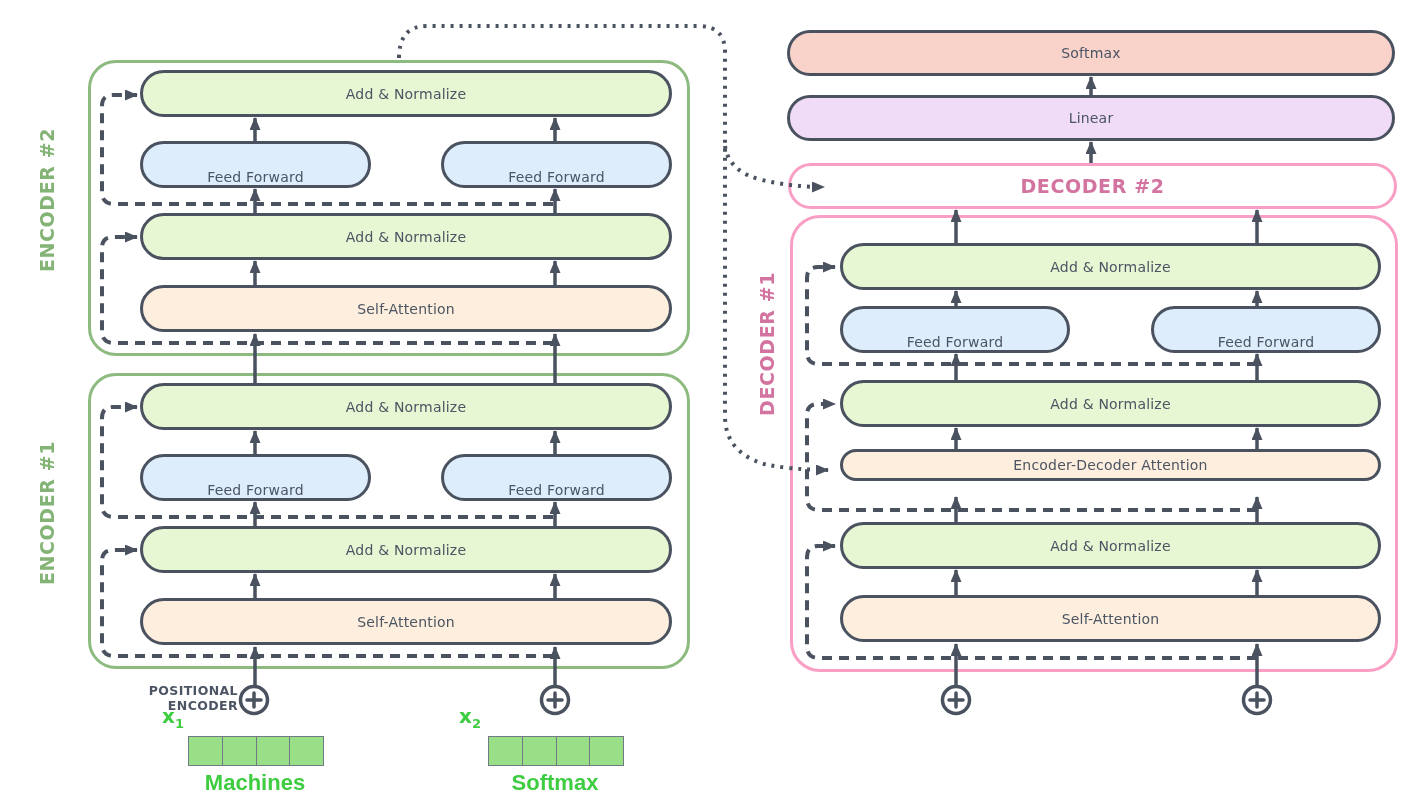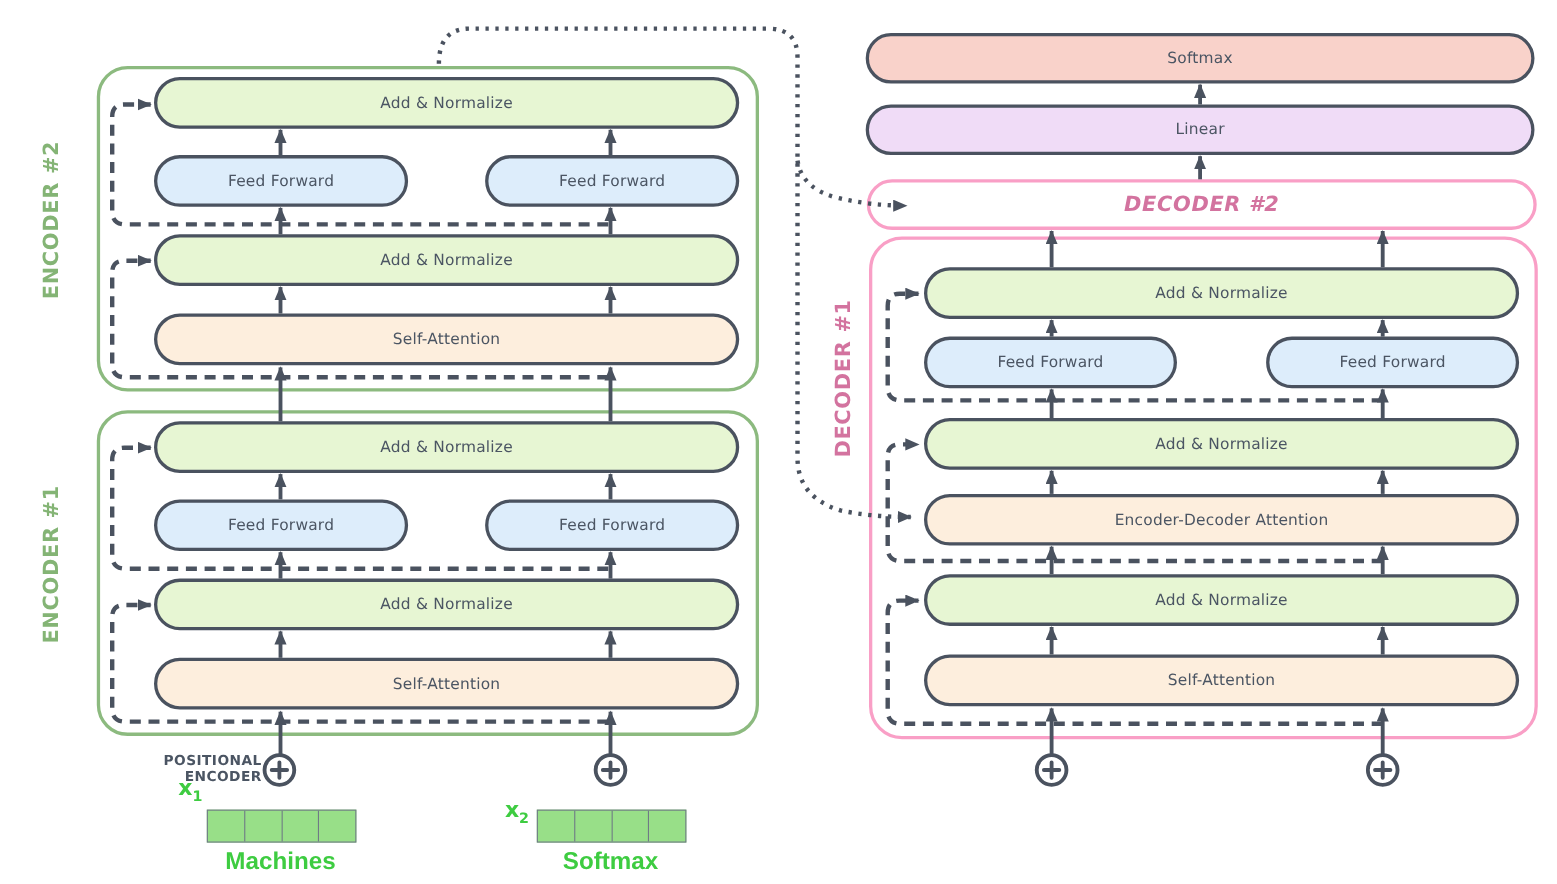--- a/index.html
+++ b/index.html
@@ -16,21 +16,21 @@
   .outline-box{position:absolute;box-sizing:border-box;background:transparent;}
   .enc-box{border:3px solid var(--encoder-border);border-radius:28px;}
   .dec-box{border:3.5px solid var(--decoder-border);border-radius:30px;}
   .pill{
     position:absolute;box-sizing:border-box;background:#fff;
     border:3.5px solid var(--outline-dark);border-radius:24px;
     display:flex;align-items:center;justify-content:center;
     font-size:14px;color:var(--text-dark);letter-spacing:.2px;
   }
   .fill-green{background:var(--green-fill);}
-  .fill-blue{background:var(--blue-fill);}
+  .fill-blue{background:var(--blue-fill);align-items:flex-end;}
   .fill-peach{background:var(--peach-fill);text-align:center;}
   .fill-salmon{background:var(--salmon-fill);}
   .fill-lavender{background:var(--lavender-fill);}
   .pill-pink{border-color:var(--decoder-border);color:var(--decoder-label);
     font-weight:bold;letter-spacing:.6px;font-size:19px;}
   .vlabel{
     position:absolute;white-space:nowrap;font-size:19px;font-weight:bold;
     letter-spacing:.6px;transform:translate(-50%,-50%) rotate(-90deg);
   }
   .enc-label{color:var(--encoder-label);}
@@ -50,21 +50,21 @@
     font-weight:bold;color:var(--word-green);
     font-family:"Liberation Sans","DejaVu Sans",sans-serif;}
   svg.layer{position:absolute;left:0;top:0;pointer-events:none;}
 </style>
 </head>
 <body style="--outline-dark: #4a525f; --green-fill: #e7f6d3; --blue-fill: #ddedfb; --peach-fill: #fdeedd; --salmon-fill: #f9d2ca; --lavender-fill: #f0dcf7; --encoder-border: #8cba7f; --decoder-border: #f99fc6; --encoder-label: #84b475; --decoder-label: #d3739f; --word-green: #3ecc41; --embed-fill: #98df88; --embed-border: #6f7a85; --text-dark: #4b5563;">
 
 <div class="outline-box enc-box" style="left:88px;top:60px;width:602px;height:296px;"></div>
 <div class="outline-box enc-box" style="left:88px;top:373px;width:602px;height:296px;"></div>
 <div class="outline-box dec-box" style="left:790px;top:215px;width:608px;height:457px;"></div>
-<div class="pill pill-pink" style="left:788px;top:163px;width:609px;height:46px;border-radius:23px;font-style:italic;">
+<div class="pill pill-pink" style="left:788px;top:163px;width:609px;height:46px;border-radius:23px;">
   <span>DECODER #2</span>
 </div>
 
 <svg class="layer" id="svg-connectors" width="1415" height="804" viewBox="0 0 1415 804">
   <defs>
     <marker id="ah" markerUnits="userSpaceOnUse" markerWidth="14" markerHeight="12" refX="12" refY="5.5" orient="auto">
       <path d="M0,0 L13,5.5 L0,11 Z" fill="#4a525f"></path>
     </marker>
   </defs>
   <g id="gen-arrows">
@@ -159,21 +159,21 @@
   </div>
 <div class="pill fill-blue" style="left:840px;top:306px;width:230px;height:47px;">
   <span>Feed Forward</span>
   </div>
 <div class="pill fill-blue" style="left:1151px;top:306px;width:230px;height:47px;">
   <span>Feed Forward</span>
   </div>
 <div class="pill fill-green" style="left:840px;top:380px;width:541px;height:47px;">
   <span>Add &amp; Normalize</span>
   </div>
-<div class="pill fill-peach" style="left:840px;top:449px;width:541px;height:47px;">
+<div class="pill fill-peach" style="left:840px;top:449px;width:541px;height:32px;">
   <span>Encoder-Decoder Attention</span>
   </div>
 <div class="pill fill-green" style="left:840px;top:522px;width:541px;height:47px;">
   <span>Add &amp; Normalize</span>
   </div>
 <div class="pill fill-peach" style="left:840px;top:595px;width:541px;height:47px;">
   <span>Self-Attention</span>
   </div>
 
 <div class="pill fill-lavender" style="left:787px;top:95px;width:608px;height:46px;border-radius:23px;text-align:right;">
@@ -195,21 +195,21 @@
 <div class="xlabel" style="left:162px;top:704px;">
   <span>x</span><sub>1</sub>
 </div>
 <div class="embed" style="left:188px;top:736px;width:134px;height:28px;">
     <div class="cell"></div>
     <div class="cell"></div>
     <div class="cell"></div>
     <div class="cell"></div>
   </div>
 
-<div class="xlabel" style="left:459px;top:724px;text-align:right;">
+<div class="xlabel" style="left:459px;top:704px;text-align:right;">
   <span>x</span><sub>2</sub>
 </div>
 <div class="embed" style="left:488px;top:736px;width:134px;height:28px;">
     <div class="cell"></div>
     <div class="cell"></div>
     <div class="cell"></div>
     <div class="cell"></div>
   </div>
 
 <div class="word" style="left:155px;top:770px;">Machines</div>

